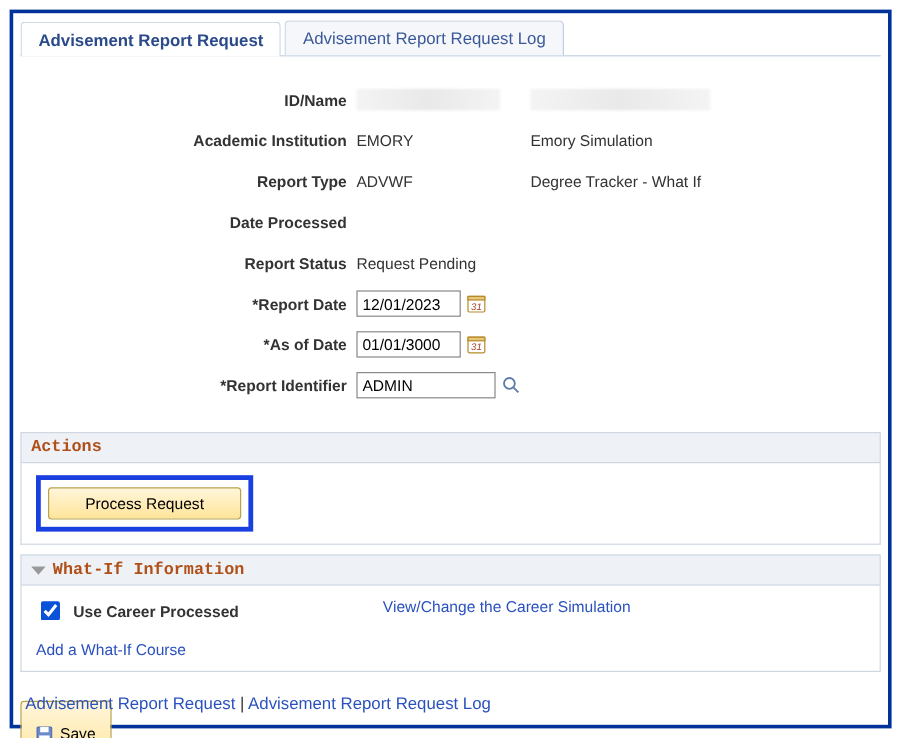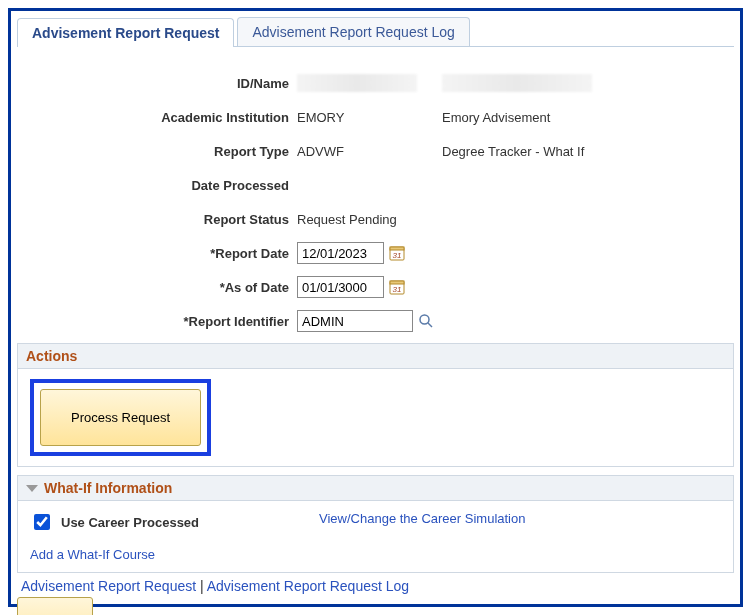--- a/index.html
+++ b/index.html
@@ -37,21 +37,21 @@
   }
   .tab.active {
     background: #fff;
     font-weight: bold;
     color: #2a4a8a;
     position: relative;
     top: 1px;
   }
   
   .form-area {
-    padding: 20px 10px 4px 10px;
+    padding: 20px 10px 21px 10px;
   }
   .form-row {
     display: flex;
     align-items: center;
     min-height: 32px;
     margin-bottom: 2px;
   }
   .lbl {
     width: 270px;
     text-align: right;
@@ -95,34 +95,35 @@
   .section-bar {
     background: #eef2f6;
     border: 1px solid #cfd8e2;
     padding: 4px 8px;
     color: #b05018;
     font-weight: bold;
     font-size: 14px;
     display:flex;
     align-items:center;
     gap:6px;
+    font-family:Liberation Mono, monospace;
   }
   .section-body {
     border: 1px solid #cfd8e2;
     border-top: none;
     padding: 10px 12px;
   }
   .process-highlight {
     border: 4px solid #1a3fe0;
     display:inline-block;
     padding:6px;
   }
   .btn {
     display:inline-block;
-    padding: 20px 30px;
+    padding: 5px 30px;
     background: linear-gradient(#fff6da,#ffe49a);
     border: 1px solid #b8a24a;
     border-radius: 3px;
     font-size: 13px;
     cursor:pointer;
   }
   .btn.save {
     padding: 19px 12px;
     display:inline-flex;
     align-items:center;
@@ -173,21 +174,21 @@
           <div class="blur-box"></div>
         </div>
       <div class="val2">
           <div class="blur-box" style="width:150px"></div>
         </div>
     </div>
 
     <div class="form-row">
       <div class="lbl">Academic Institution</div>
       <div class="val1">EMORY</div>
-      <div class="val2">Emory Advisement</div>
+      <div class="val2">Emory Simulation</div>
     </div>
 
     <div class="form-row">
       <div class="lbl">Report Type</div>
       <div class="val1">ADVWF</div>
       <div class="val2">Degree Tracker - What If</div>
     </div>
 
     <div class="form-row">
       <div class="lbl">Date Processed</div>

